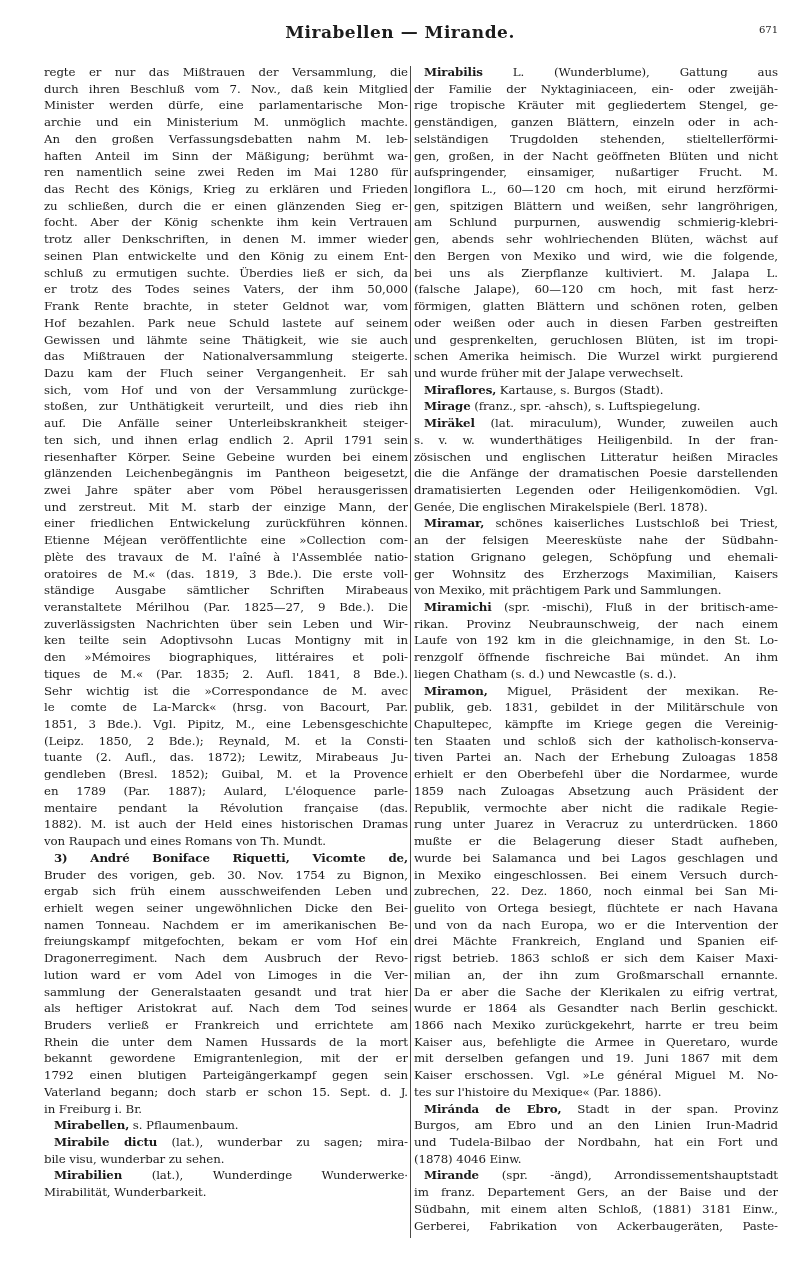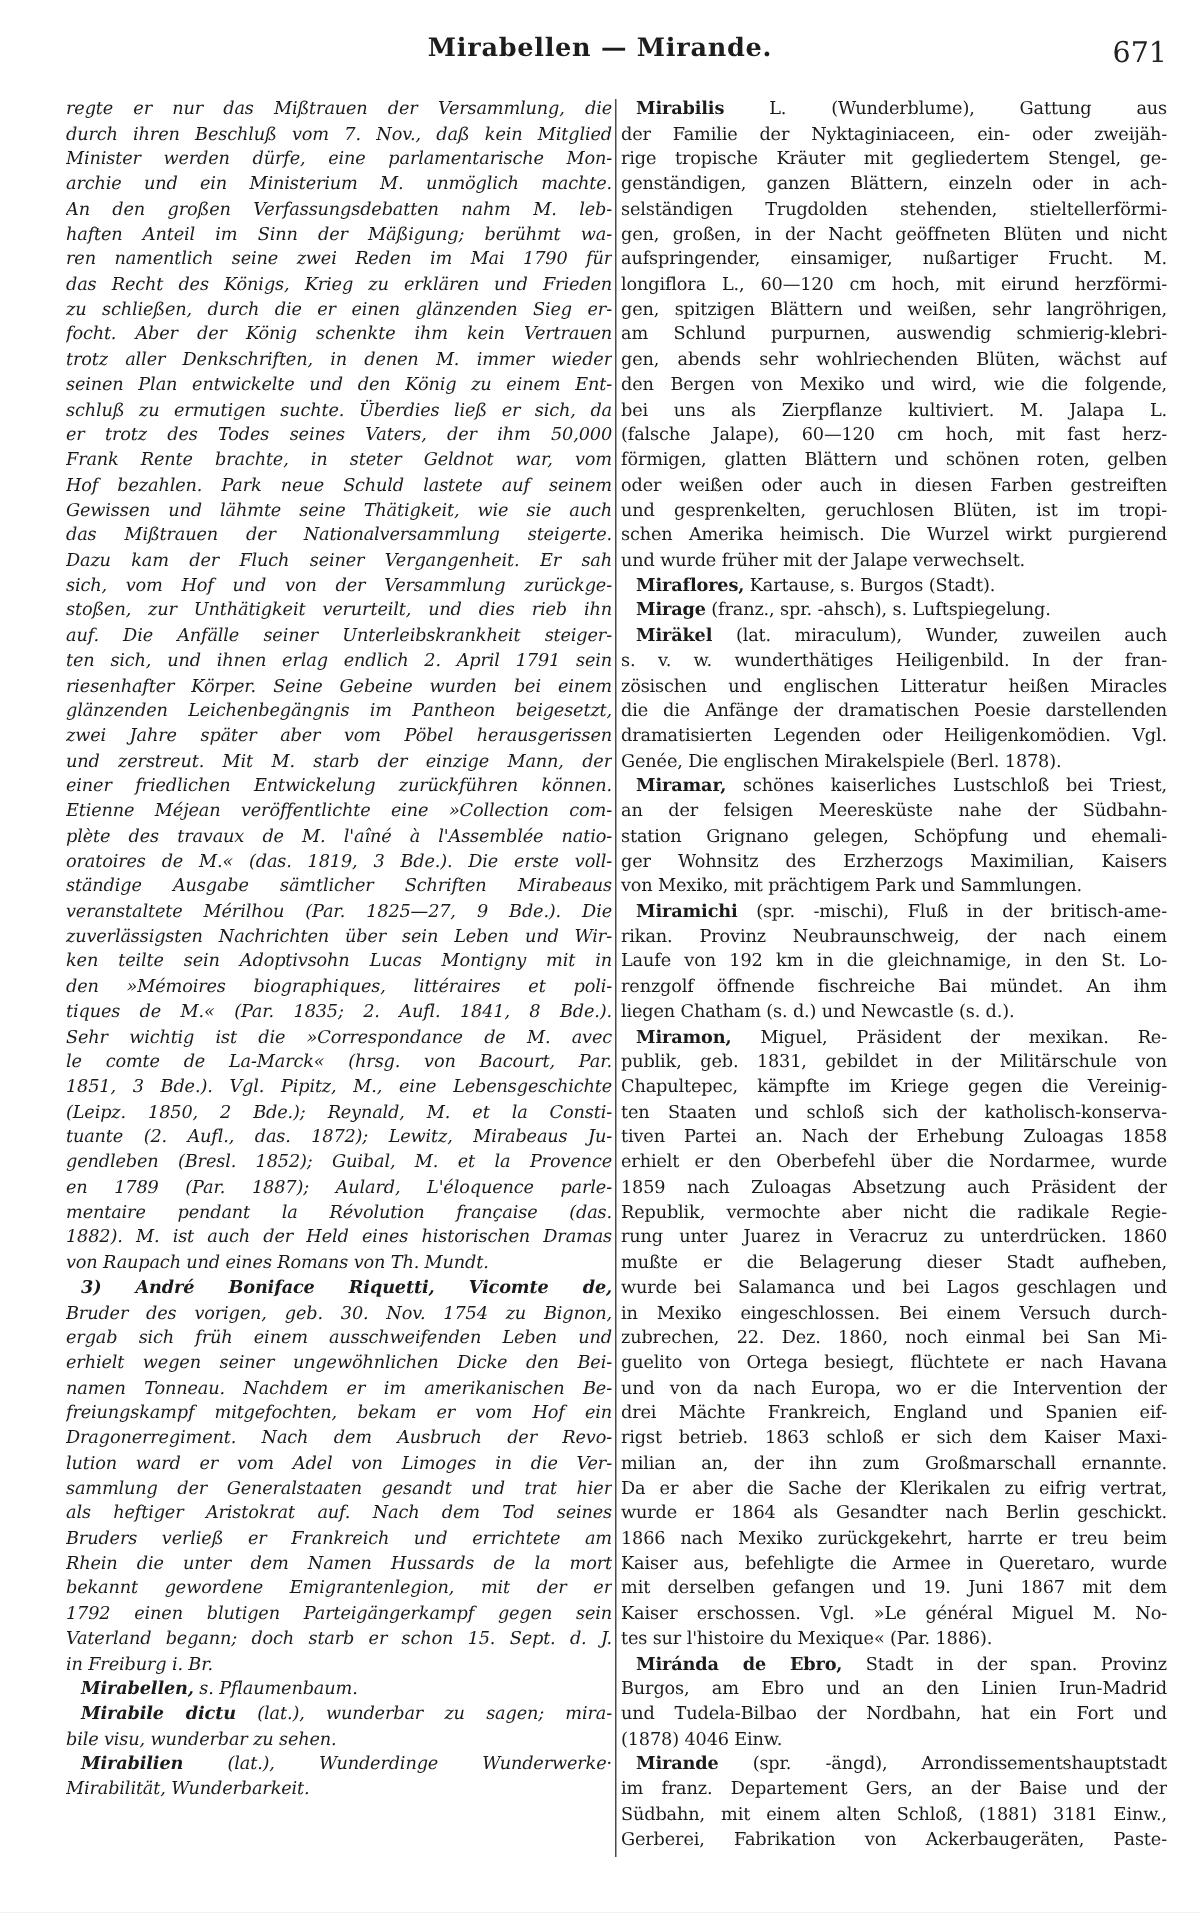--- a/index.html
+++ b/index.html
@@ -30,31 +30,31 @@
     text-align: center;
     font-size: 17px;
     font-weight: bold;
     letter-spacing: 0.5px;
     color: #1d1d1d;
   }
   .head-page-number {
     position: absolute;
     top: 2px;
     right: 22px;
-    font-size: 19px;
+    font-size: 10px;
     color: #222;
   }
   .column {
     position: absolute;
     top: 64px;
     width: 364px;
     font-size: 11.8px;
     letter-spacing: -0.1px;
   }
-  .column.left  { left: 44px; font-style: italic;  }
+  .column.left  { left: 44px;  }
   .column.right { left: 414px; }
   .column-divider {
     position: absolute;
     top: 66px;
     left: 410px;
     width: 1px;
     height: 1172px;
     background: #4a4a46;
   }
   .line {
@@ -78,21 +78,21 @@
     <div class="head-page-number">671</div>
   </div>
 
   <div class="column left">
       <div class="line">regte er nur das Mißtrauen der Versammlung, die</div>
       <div class="line">durch ihren Beschluß vom 7. Nov., daß kein Mitglied</div>
       <div class="line">Minister werden dürfe, eine parlamentarische Mon-</div>
       <div class="line">archie und ein Ministerium M. unmöglich machte.</div>
       <div class="line">An den großen Verfassungsdebatten nahm M. leb-</div>
       <div class="line">haften Anteil im Sinn der Mäßigung; berühmt wa-</div>
-      <div class="line">ren namentlich seine zwei Reden im Mai 1790 für</div>
+      <div class="line">ren namentlich seine zwei Reden im Mai 1280 für</div>
       <div class="line">das Recht des Königs, Krieg zu erklären und Frieden</div>
       <div class="line">zu schließen, durch die er einen glänzenden Sieg er-</div>
       <div class="line">focht. Aber der König schenkte ihm kein Vertrauen</div>
       <div class="line">trotz aller Denkschriften, in denen M. immer wieder</div>
       <div class="line">seinen Plan entwickelte und den König zu einem Ent-</div>
       <div class="line">schluß zu ermutigen suchte. Überdies ließ er sich, da</div>
       <div class="line">er trotz des Todes seines Vaters, der ihm 50,000</div>
       <div class="line">Frank Rente brachte, in steter Geldnot war, vom</div>
       <div class="line">Hof bezahlen. Park neue Schuld lastete auf seinem</div>
       <div class="line">Gewissen und lähmte seine Thätigkeit, wie sie auch</div>

